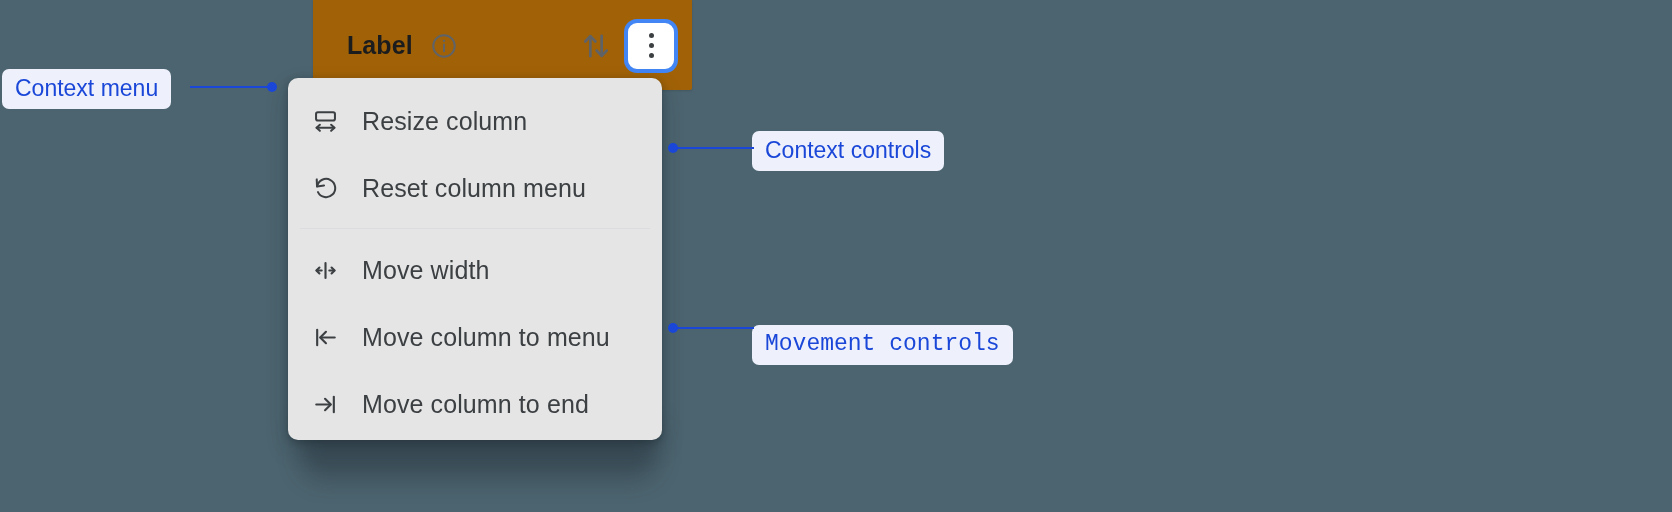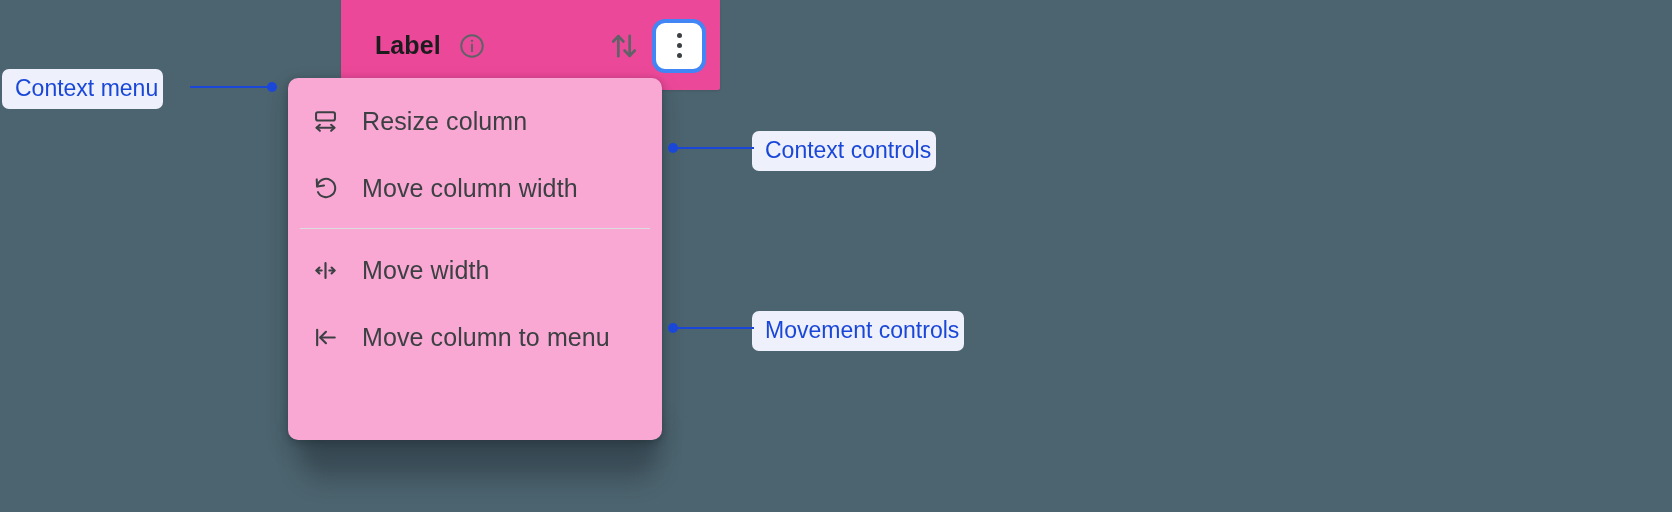--- a/index.html
+++ b/index.html
@@ -15,27 +15,26 @@
     -webkit-font-smoothing: antialiased;
   }
 
   
   .header-card {
     position: absolute;
     left: 313px;
     top: 0px;
     width: 379px;
     height: 90px;
-    background: #ec4899;
+    background: #a16207;
     border-radius: 0 0 2px 2px;
     display: flex;
     align-items: center;
     padding: 1px 14px 0 34px;
     box-shadow: 0 1px 2px rgba(30,40,50,.18);
-    margin-left: 28px;
   }
   .header-label {
     font-size: 25px;
     font-weight: bold;
     color: #1b1c1d;
     letter-spacing: .1px;
   }
   .info-icon {
     margin-left: 17px;
     width: 28px; height: 28px;
@@ -76,21 +75,21 @@
     border-radius: 0 0 24px 24px;
     background: rgba(20,28,36,.30);
     filter: blur(11px);
   }
   .menu {
     position: absolute;
     left: 288px;
     top: 78px;
     width: 374px;
     height: 362px;
-    background: #f9a8d4;
+    background: #e5e5e5;
     border-radius: 10px;
     padding: 10px 0;
     box-shadow: 0 2px 7px rgba(18,26,34,.30), 0 10px 22px rgba(18,26,34,.22);
   }
   .menu-item {
     height: 67px;
     display: flex;
     align-items: center;
     padding: 0 16px 0 22px;
     cursor: pointer;
@@ -114,21 +113,21 @@
     margin: 6px 12px 8px 12px;
   }
 
   
   .anno-pill {
     position: absolute;
     background: #eef1fc;
     color: #1a47d8;
     font-size: 23px;
     border-radius: 7px;
-    padding: 5px 5px 7px 13px;
+    padding: 5px 13px 7px 13px;
     white-space: nowrap;
     line-height: 1.22;
   }
   .anno-line {
     position: absolute;
     height: 2px;
     background: #1a47d8;
   }
   .anno-dot {
     position: absolute;
@@ -139,21 +138,21 @@
 
   
   #pill-context   { left: 2px;   top: 69px; }
   #line-context   { left: 190px; top: 86px; width: 82px; }
   #dot-context    { left: 267px; top: 82px; }
 
   #pill-resize    { left: 752px; top: 131px; }
   #line-resize    { left: 672px; top: 147px; width: 82px; }
   #dot-resize     { left: 668px; top: 143px; }
 
-  #pill-movement  { left: 752px; top: 311px; }
+  #pill-movement  { left: 752px; top: 325px; font-family: Liberation Mono, monospace; }
   #line-movement  { left: 672px; top: 327px; width: 82px; }
   #dot-movement   { left: 668px; top: 323px; }
 </style>
 </head>
 <body>
 
 <div class="header-card">
   <span class="header-label">Label</span>
 
   <span class="info-icon">
@@ -198,21 +197,21 @@
     <span class="menu-text">Resize column</span>
   </div>
 
   <div class="menu-item">
     <span class="menu-icon">
       <svg width="27" height="27" viewBox="0 0 24 24" fill="none" stroke="#3c4043" stroke-width="1.8" stroke-linecap="round" stroke-linejoin="round">
         <path d="M4.6 10.0 A8.1 8.1 0 1 1 5.3 15.2"></path>
         <polyline points="4.2,3.9 4.5,10.3 10.7,9.3"></polyline>
       </svg>
     </span>
-    <span class="menu-text">Move column width</span>
+    <span class="menu-text">Reset column menu</span>
   </div>
 
   <div class="menu-divider"></div>
 
   <div class="menu-item">
     <span class="menu-icon">
       <svg width="27" height="27" viewBox="0 0 24 24" fill="none" stroke="#3c4043" stroke-width="1.9" stroke-linecap="round" stroke-linejoin="round">
         <line x1="12" y1="5.4" x2="12" y2="18.6"></line>
         <line x1="8.6" y1="12" x2="4.2" y2="12"></line>
         <polyline points="6.6,9.4 3.9,12 6.6,14.6"></polyline>
@@ -227,20 +226,30 @@
     <span class="menu-icon">
       <svg width="27" height="27" viewBox="0 0 24 24" fill="none" stroke="#3c4043" stroke-width="1.9" stroke-linecap="round" stroke-linejoin="round">
         <line x1="4.6" y1="5.2" x2="4.6" y2="18.8"></line>
         <line x1="20.2" y1="12" x2="7.6" y2="12"></line>
         <polyline points="12.4,6.9 7.3,12 12.4,17.1"></polyline>
       </svg>
     </span>
     <span class="menu-text">Move column to menu</span>
   </div>
 
+  <div class="menu-item">
+    <span class="menu-icon">
+      <svg width="27" height="27" viewBox="0 0 24 24" fill="none" stroke="#3c4043" stroke-width="1.9" stroke-linecap="round" stroke-linejoin="round">
+        <line x1="19.4" y1="5.2" x2="19.4" y2="18.8"></line>
+        <line x1="3.8" y1="12" x2="16.4" y2="12"></line>
+        <polyline points="11.6,6.9 16.7,12 11.6,17.1"></polyline>
+      </svg>
+    </span>
+    <span class="menu-text">Move column to end</span>
+  </div>
 </div>
 
 <div class="anno-pill" id="pill-context">Context menu</div>
 <div class="anno-line" id="line-context"></div>
 <div class="anno-dot" id="dot-context"></div>
 
 <div class="anno-pill" id="pill-resize">Context controls</div>
 <div class="anno-line" id="line-resize"></div>
 <div class="anno-dot" id="dot-resize"></div>
 

